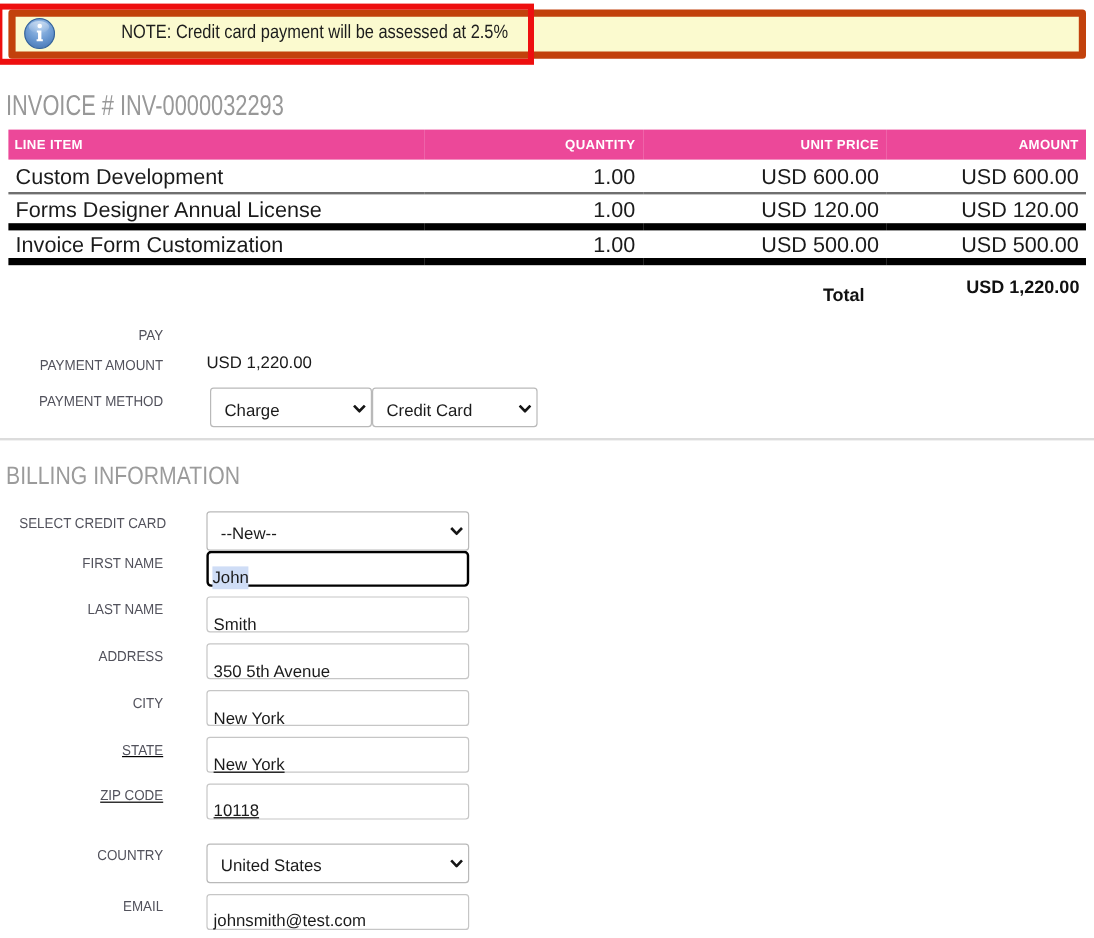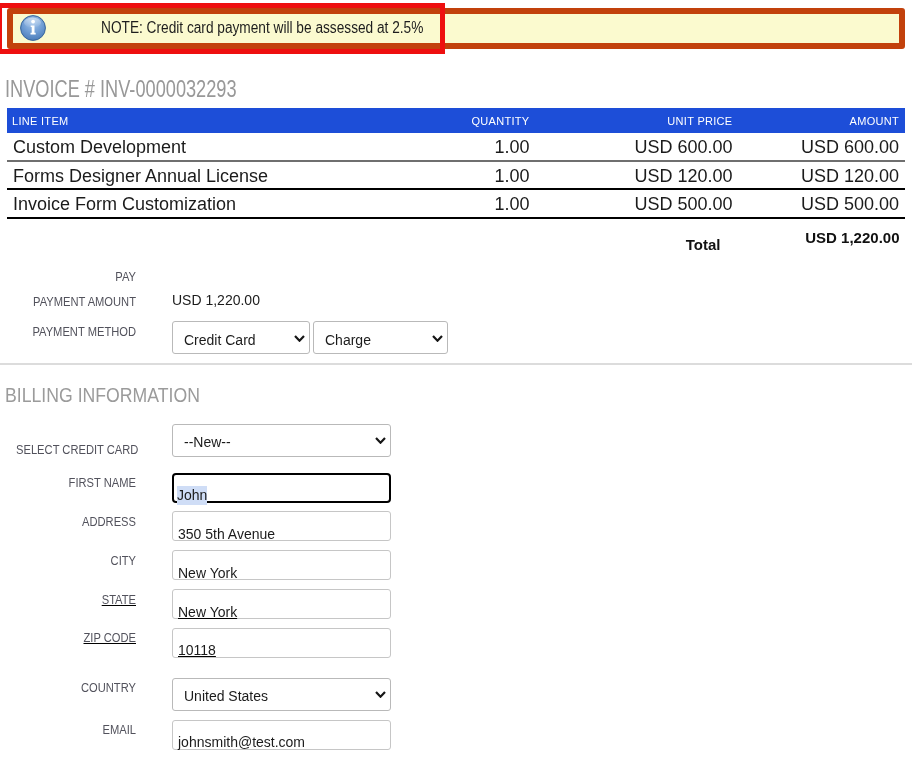--- a/index.html
+++ b/index.html
@@ -41,30 +41,30 @@
     transform: scaleX(0.841); transform-origin: left center; margin-left: -2px;
   }
 
   
   table.lines { border-collapse: collapse; table-layout: fixed; width: 898px; margin-top: 7.5px; }
   table.lines col.c1 { width: 347px; }
   table.lines col.c2 { width: 181.5px; }
   table.lines col.c3 { width: 203px; }
   table.lines col.c4 { width: 166.5px; }
   table.lines th {
-    background: #1d4ed8; color: #ffffff; font-size: 11px; font-weight: normal;
+    background: #ec4899; color: #ffffff; font-size: 11px; font-weight: bold;
     height: 25px; padding: 0 6px 0 5px; letter-spacing: 0.3px;
   }
   table.lines th.num, table.lines td.num { text-align: right; }
   table.lines th.txt { text-align: left; }
   table.lines td {
     font-size: 18px; color: #1b1b1b; height: 28px; padding: 2px 6px 0 6px;
   }
   tr.line-row-1 td { border-bottom: 2px solid #6f6f6f; }
-  tr.line-row-2 td, tr.line-row-3 td { border-bottom: 2px solid #000000; }
+  tr.line-row-2 td, tr.line-row-3 td { border-bottom: 6px solid #000000; }
   tr.line-row-3 td { height: 29px; }
 
   .total-row { position: relative; height: 47px; }
   .total-label {
     position: absolute; top: 17px; right: 184.5px; font-size: 15px; font-weight: bold; color: #111;
   }
   .total-value {
     position: absolute; top: 9.5px; right: 5.5px; font-size: 15px; font-weight: bold; color: #111;
   }
 
@@ -184,60 +184,68 @@
   <div class="form-row" style="margin-bottom:12px;">
     <div class="flabel">PAYMENT AMOUNT</div>
     <div class="ffield">
       <div class="pay-value">USD 1,220.00</div>
     </div>
   </div>
 
   <div class="form-row">
     <div class="flabel">PAYMENT METHOD</div>
     <div class="ffield" style="display:flex;">
+      <div class="tselect w135" style="margin-left:3px;">
+        <span>Charge</span>
+        <svg class="chev" width="11" height="7" viewBox="0 0 11 7">
+            <path d="M1 1 L5.5 5.7 L10 1" fill="none" stroke="#161616" stroke-width="2.2"></path>
+          </svg>
+      </div>
       <div class="tselect w138">
         <span>Credit Card</span>
         <svg class="chev" width="11" height="7" viewBox="0 0 11 7">
             <path d="M1 1 L5.5 5.7 L10 1" fill="none" stroke="#161616" stroke-width="2.2"></path>
           </svg>
       </div>
-      <div class="tselect w135" style="margin-left:3px;">
-        <span>Charge</span>
-        <svg class="chev" width="11" height="7" viewBox="0 0 11 7">
-            <path d="M1 1 L5.5 5.7 L10 1" fill="none" stroke="#161616" stroke-width="2.2"></path>
-          </svg>
-      </div>
     </div>
   </div>
 
   <div class="divider"></div>
 
   <h2 class="billing-title" style="margin-top:18.5px;">BILLING INFORMATION</h2>
 
-  <div class="form-row" style="margin-top:19px; margin-bottom:16px;align-items:flex-end;">
+  <div class="form-row" style="margin-top:19px; margin-bottom:0;">
     <div class="flabel">SELECT CREDIT CARD</div>
     <div class="ffield">
       <div class="tselect w219">
         <span>--New--</span>
         <svg class="chev" width="11" height="7" viewBox="0 0 11 7">
             <path d="M1 1 L5.5 5.7 L10 1" fill="none" stroke="#161616" stroke-width="2.2"></path>
           </svg>
       </div>
     </div>
   </div>
 
   <div class="form-row" style="margin-bottom:8.5px;">
     <div class="flabel">FIRST NAME</div>
     <div class="ffield">
       <div class="tinput focused">
         <span class="selhl">John</span>
       </div>
     </div>
   </div>
 
+  <div class="form-row" style="margin-bottom:9px;">
+    <div class="flabel">LAST NAME</div>
+    <div class="ffield">
+      <div class="tinput">
+        <span>Smith</span>
+      </div>
+    </div>
+  </div>
 
   <div class="form-row" style="margin-bottom:9px;">
     <div class="flabel">ADDRESS</div>
     <div class="ffield">
       <div class="tinput">
         <span>350 5th Avenue</span>
       </div>
     </div>
   </div>
 

